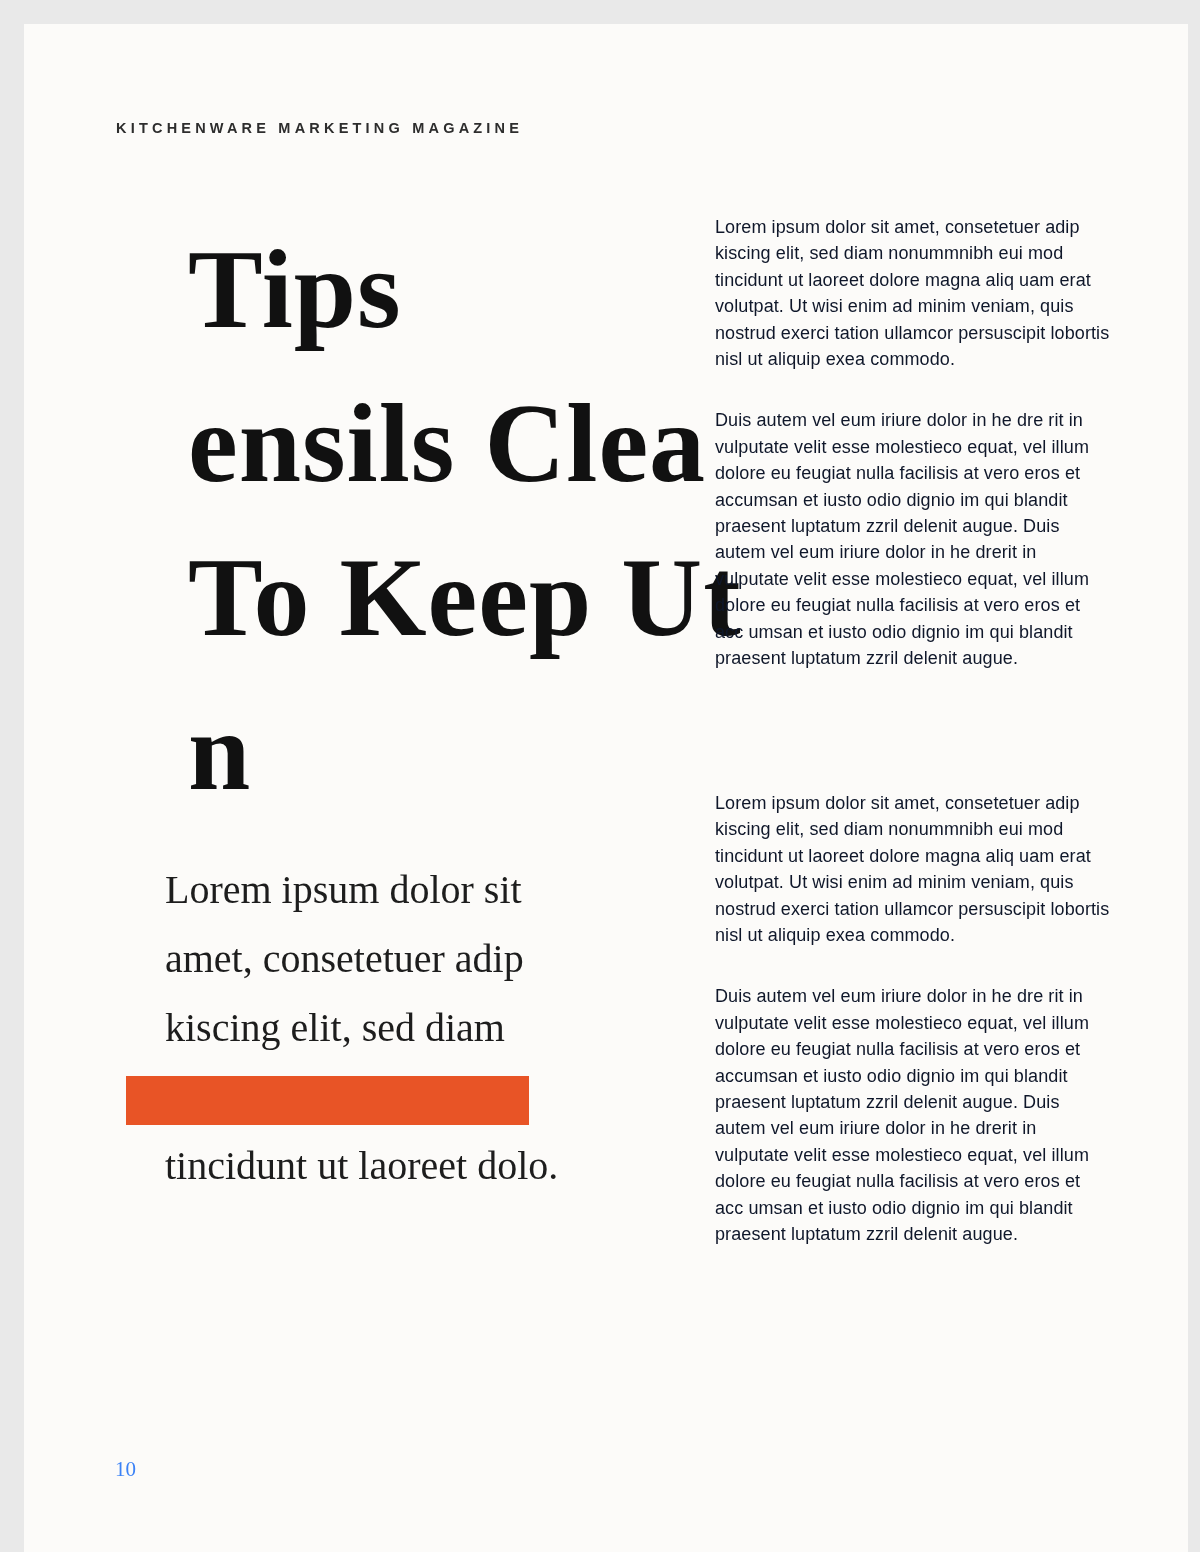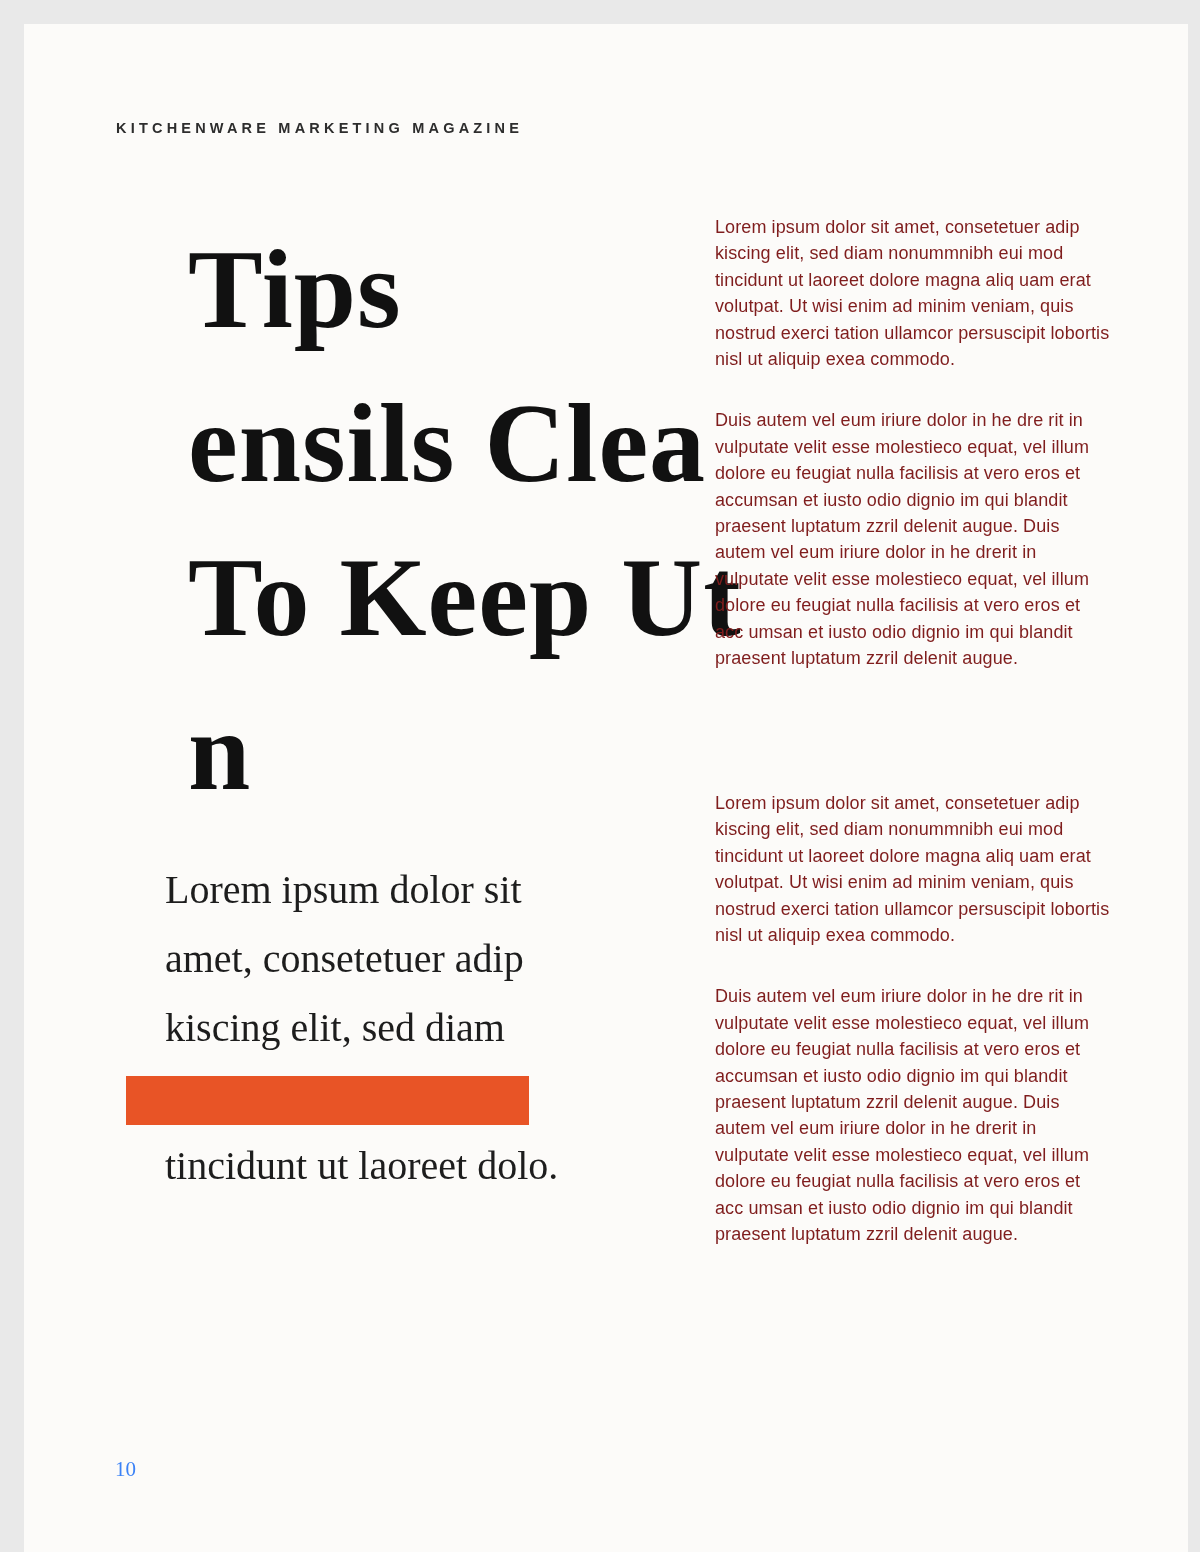--- a/index.html
+++ b/index.html
@@ -57,21 +57,21 @@
     left: 102px;
     top: 1052px;
     width: 403px;
     height: 49px;
     background: #E85426;
   }
   .right-col-block {
     position: absolute;
     left: 667px;
     width: 443px;
-    color: #7f1d1d;
+    color: #0f172a;
   }
   .block-1 { top: 166px; }
   .block-2 { top: 742px; }
   .right-col-block p {
     font-family: "Liberation Sans", sans-serif;
     font-size: 18px;
     line-height: 26.4px;
     letter-spacing: 0.1px;
     margin-bottom: 11px;
   }

